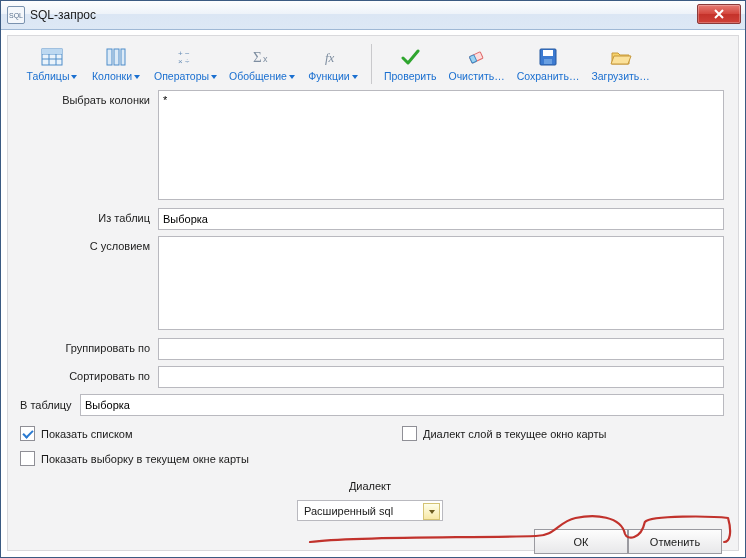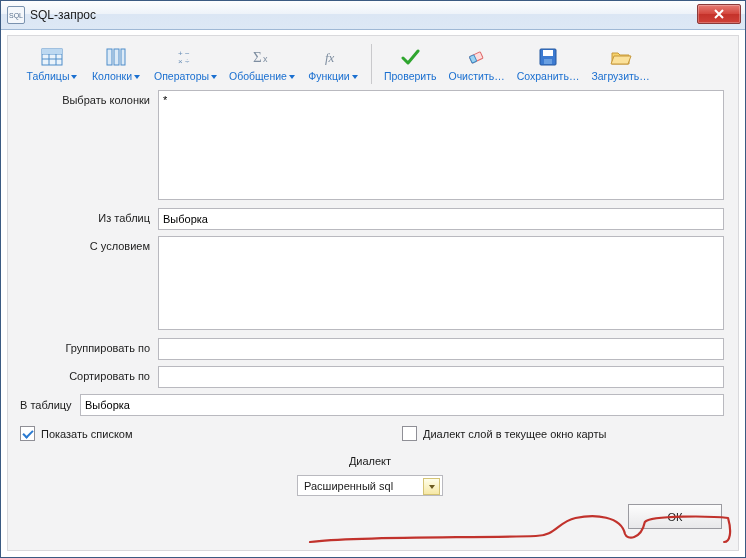--- a/index.html
+++ b/index.html
@@ -187,20 +187,24 @@
         <label>В таблицу</label>
         <input type="text" class="singleline" value="Выборка" style="">
       </div>
 
       <div class="checks">
         <div style="display:flex;flex-direction:column;gap:10px;">
           <div class="chk">
             <span class="chkbox checked"></span>
             <span>Показать списком</span>
           </div>
+          <div class="chk">
+            <span class="chkbox"></span>
+            <span>Показать выборку в текущем окне карты</span>
+          </div>
         </div>
         <div style="display:flex;flex-direction:column;gap:10px;align-items:flex-start;width:320px;">
           <div class="chk">
             <span class="chkbox"></span>
             <span>Диалект слой в текущее окно карты</span>
           </div>
         </div>
       </div>
 
       <div class="dialect-row">
@@ -208,20 +212,23 @@
         <div class="combo">
           <span>Расширенный sql</span>
           <span class="arrow"></span>
         </div>
       </div>
 
       <div class="btnrow">
         <div class="btn">
             <span>ОК</span>
           </div>
+        <div class="btn">
+            <span>Отменить</span>
+          </div>
       </div>
     </div>
 
     <div class="scribble">
       <svg viewBox="0 0 430 36" preserveAspectRatio="none">
         <path d="M2 30 C 50 24, 160 26, 230 24 C 250 24, 252 10, 270 6 C 290 2, 316 4, 320 22 C 322 28, 336 28, 340 10 C 346 3, 408 4, 424 6 C 428 20, 426 30, 420 30"></path>
       </svg>
     </div>
 
   </div>

